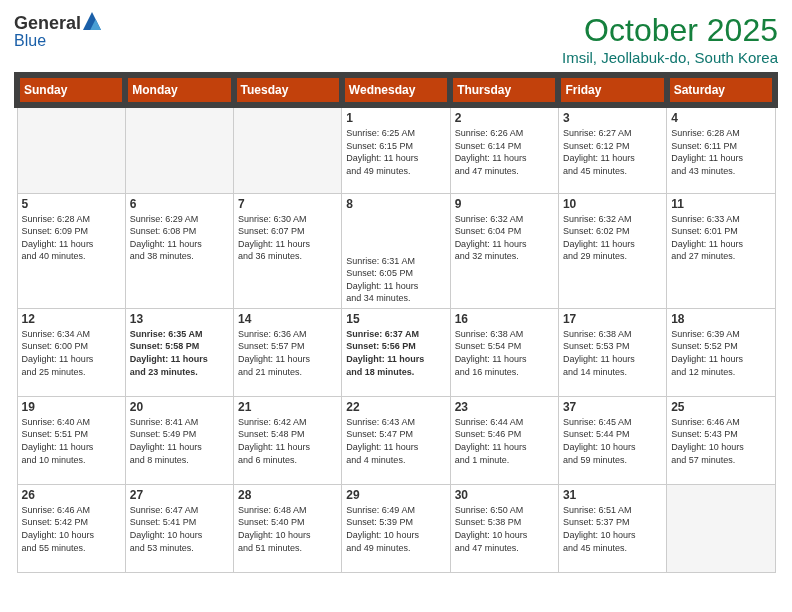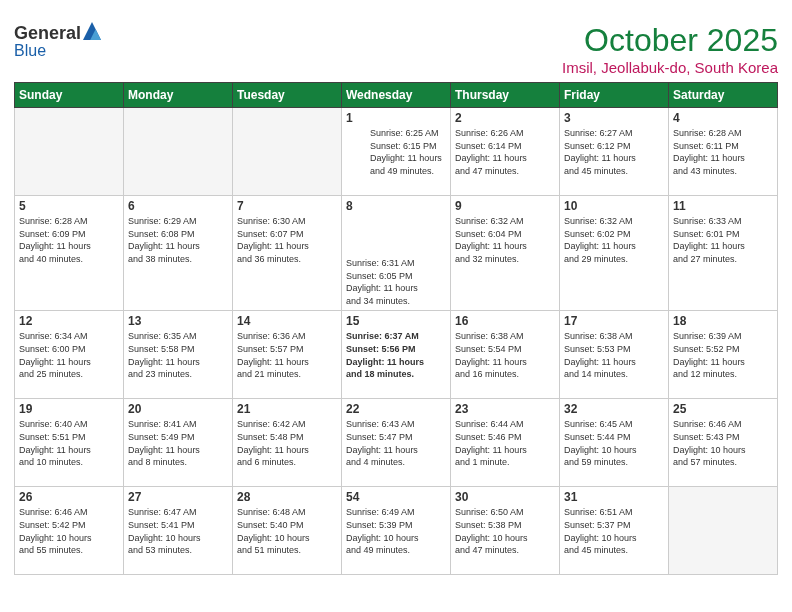--- a/index.html
+++ b/index.html
@@ -6,21 +6,21 @@
     body {
       font-family: Arial, sans-serif;
       background: #fff;
       width: 792px;
       height: 612px;
       overflow: hidden;
     }
     .page {
       width: 792px;
       height: 472px;
-      padding: 22px 14px;
+      padding: 12px 14px;
       display: flex;
       flex-direction: column;
     }
     .header {
       display: flex;
       justify-content: space-between;
       align-items: flex-start;
       margin-bottom: 6px;
     }
     .logo {
@@ -51,36 +51,36 @@
     .title-block {
       text-align: right;
     }
     .month-title {
       font-size: 32px;
       color: #15803d;
       font-weight: normal;
     }
     .subtitle {
       font-size: 15px;
-      color: #be185d;
+      color: #0f766e;
     }
     .calendar {
       flex: 1;
       border-collapse: collapse;
       width: 100%;
       table-layout: fixed;
     }
     .calendar th {
-      background: #15803d;
+      background: #c2410c;
       color: #fff;
       font-size: 12px;
       font-weight: bold;
       padding: 5px 4px;
       text-align: left;
-      border: 1px solid #404040;
+      border: 6px solid #404040;
     }
     .calendar td {
       border: 1px solid #ccc;
       vertical-align: top;
       padding: 3px 4px;
       font-size: 9.5px;
       color: #333;
       background: #fff;
       height: 88px;
     }
@@ -133,21 +133,21 @@
           <th>Saturday</th>
         </tr>
     </thead>
     <tbody id="calendar-body">
     <tr>
           <td class="empty"></td>
           <td class="empty"></td>
           <td class="empty"></td>
           <td>
             <span class="day-number">1</span>
-            <div class="day-info" style="white-space: pre-line; margin-left: 24px;">Sunrise: 6:25 AM
+            <div class="day-info" style="white-space: pre-line;">Sunrise: 6:25 AM
 Sunset: 6:15 PM
 Daylight: 11 hours
 and 49 minutes.</div>
           </td>
           <td>
             <span class="day-number">2</span>
             <div class="day-info" style="white-space: pre-line;">Sunrise: 6:26 AM
 Sunset: 6:14 PM
 Daylight: 11 hours
 and 47 minutes.</div>
@@ -221,21 +221,21 @@
         <tr>
           <td>
             <span class="day-number">12</span>
             <div class="day-info" style="white-space: pre-line;">Sunrise: 6:34 AM
 Sunset: 6:00 PM
 Daylight: 11 hours
 and 25 minutes.</div>
           </td>
           <td>
             <span class="day-number">13</span>
-            <div class="day-info" style="white-space: pre-line;">Sunrise: 6:35 AM
+            <div class="day-info" style="white-space: pre-line; font-weight: bold;">Sunrise: 6:35 AM
 Sunset: 5:58 PM
 Daylight: 11 hours
 and 23 minutes.</div>
           </td>
           <td>
             <span class="day-number">14</span>
             <div class="day-info" style="white-space: pre-line;">Sunrise: 6:36 AM
 Sunset: 5:57 PM
 Daylight: 11 hours
 and 21 minutes.</div>
@@ -299,21 +299,21 @@
 and 4 minutes.</div>
           </td>
           <td>
             <span class="day-number">23</span>
             <div class="day-info" style="white-space: pre-line;">Sunrise: 6:44 AM
 Sunset: 5:46 PM
 Daylight: 11 hours
 and 1 minute.</div>
           </td>
           <td>
-            <span class="day-number">32</span>
+            <span class="day-number">37</span>
             <div class="day-info" style="white-space: pre-line;">Sunrise: 6:45 AM
 Sunset: 5:44 PM
 Daylight: 10 hours
 and 59 minutes.</div>
           </td>
           <td>
             <span class="day-number">25</span>
             <div class="day-info" style="white-space: pre-line;">Sunrise: 6:46 AM
 Sunset: 5:43 PM
 Daylight: 10 hours
@@ -336,21 +336,21 @@
 and 53 minutes.</div>
           </td>
           <td>
             <span class="day-number">28</span>
             <div class="day-info" style="white-space: pre-line;">Sunrise: 6:48 AM
 Sunset: 5:40 PM
 Daylight: 10 hours
 and 51 minutes.</div>
           </td>
           <td>
-            <span class="day-number">54</span>
+            <span class="day-number">29</span>
             <div class="day-info" style="white-space: pre-line;">Sunrise: 6:49 AM
 Sunset: 5:39 PM
 Daylight: 10 hours
 and 49 minutes.</div>
           </td>
           <td>
             <span class="day-number">30</span>
             <div class="day-info" style="white-space: pre-line;">Sunrise: 6:50 AM
 Sunset: 5:38 PM
 Daylight: 10 hours

